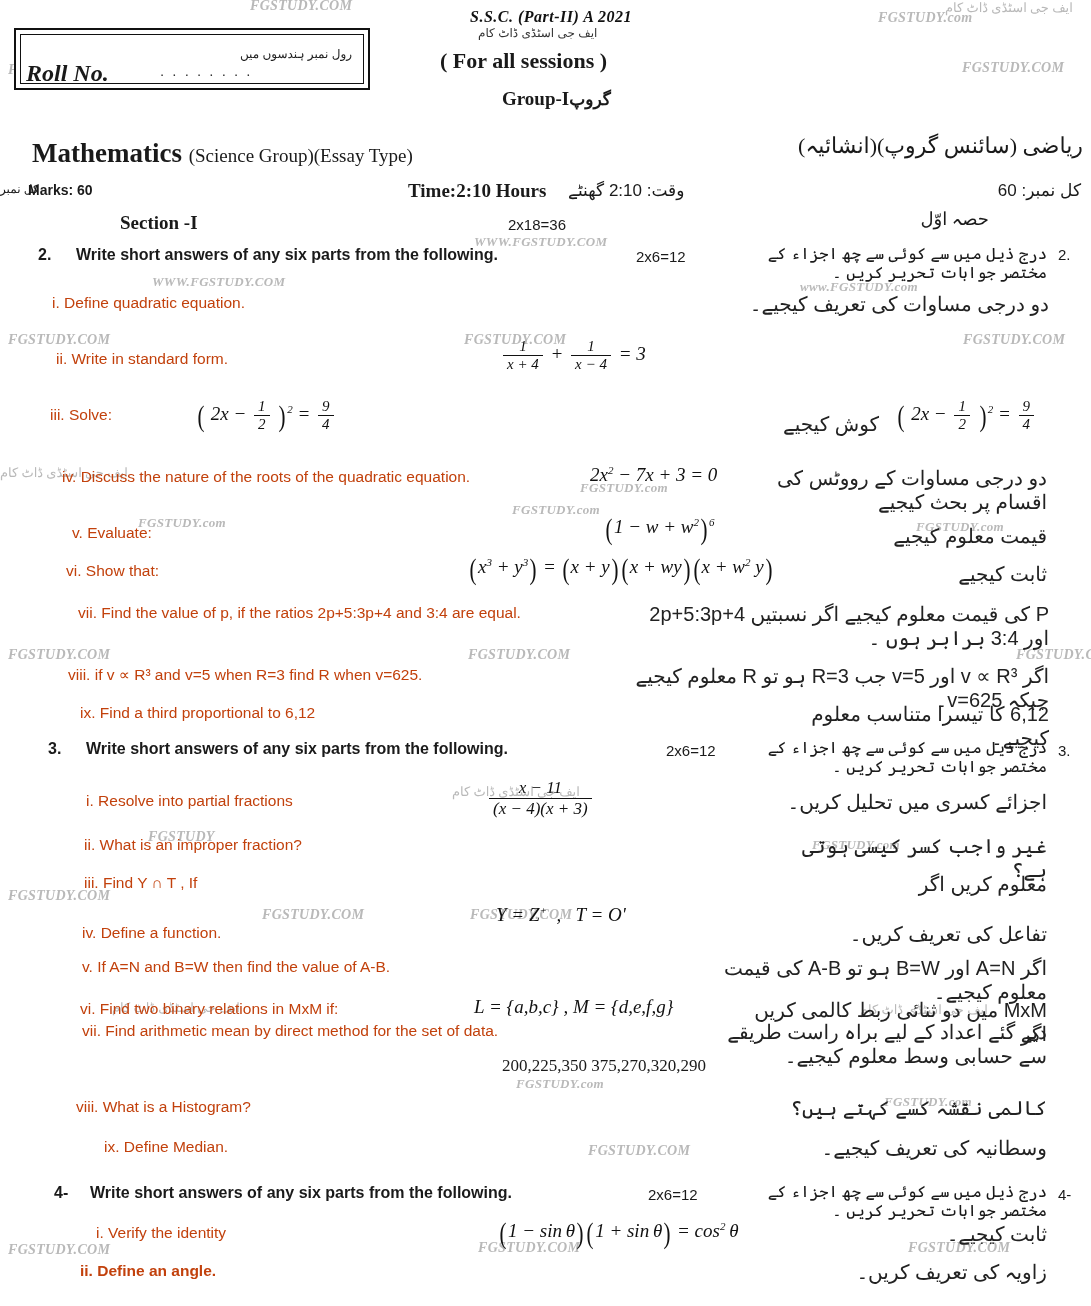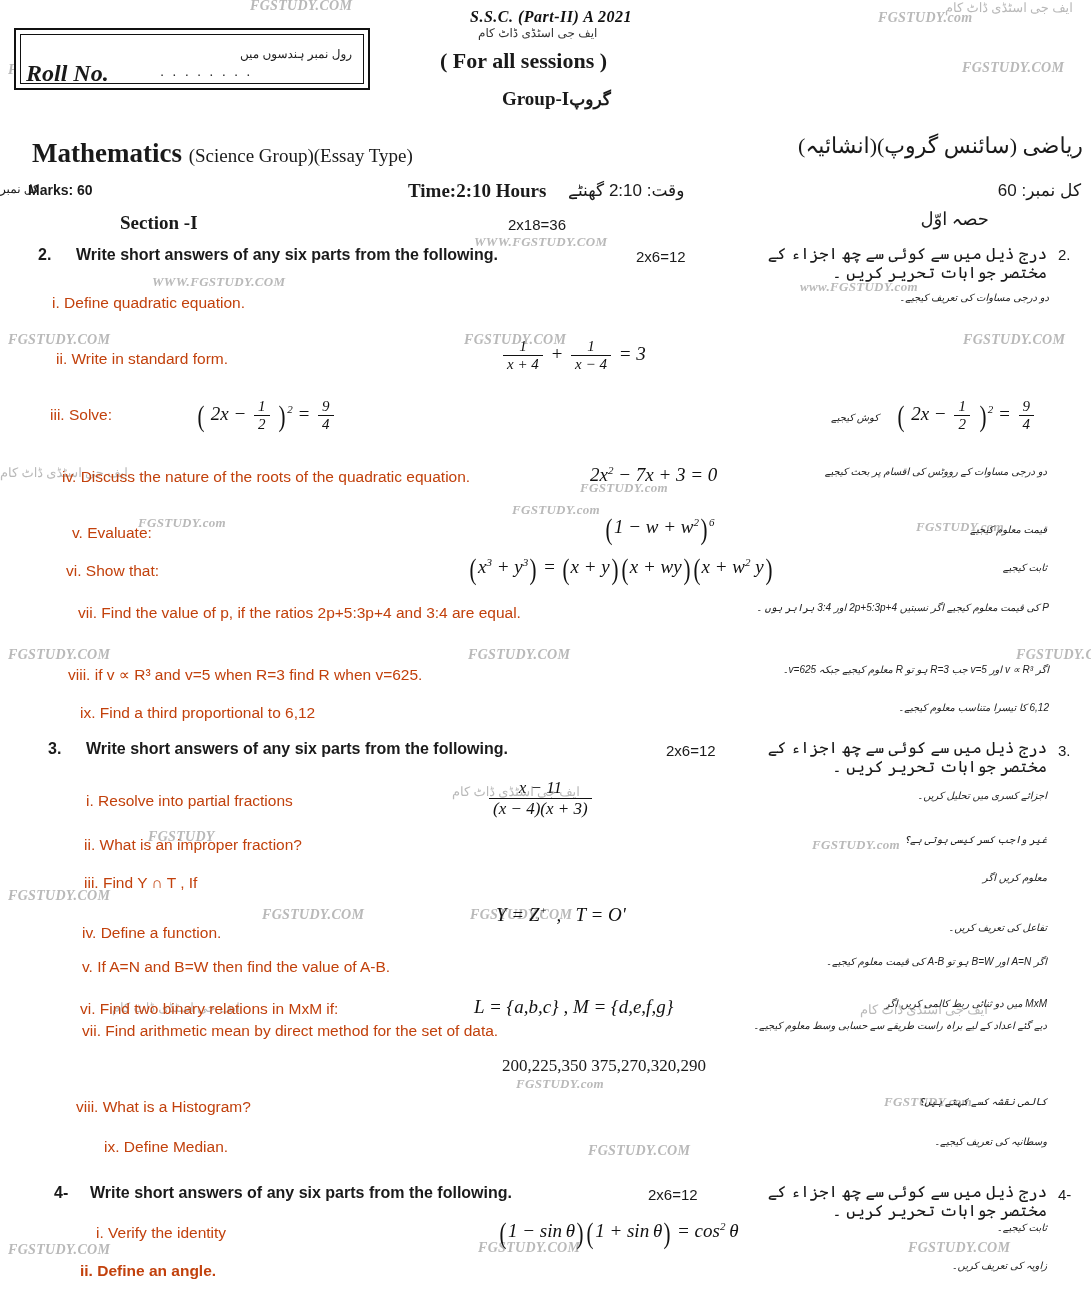--- a/index.html
+++ b/index.html
@@ -153,23 +153,22 @@
   }
 
   .part {
     position:absolute;
     font-size:15.5px;
     color:#c2410c;
   }
   .part .rn { font-style:normal; }
   .part-ur {
     position:absolute;
-    font-size:10px; direction:rtl; text-align:right;
+    font-size:20px; direction:rtl; text-align:right;
     color:#222;
-    font-style:italic;
   }
   .math {
     position:absolute;
     font-family:"Liberation Serif", serif;
     font-style:italic;
     font-size:19px;
     color:#111;
     white-space:nowrap;
   }
   .frac {

